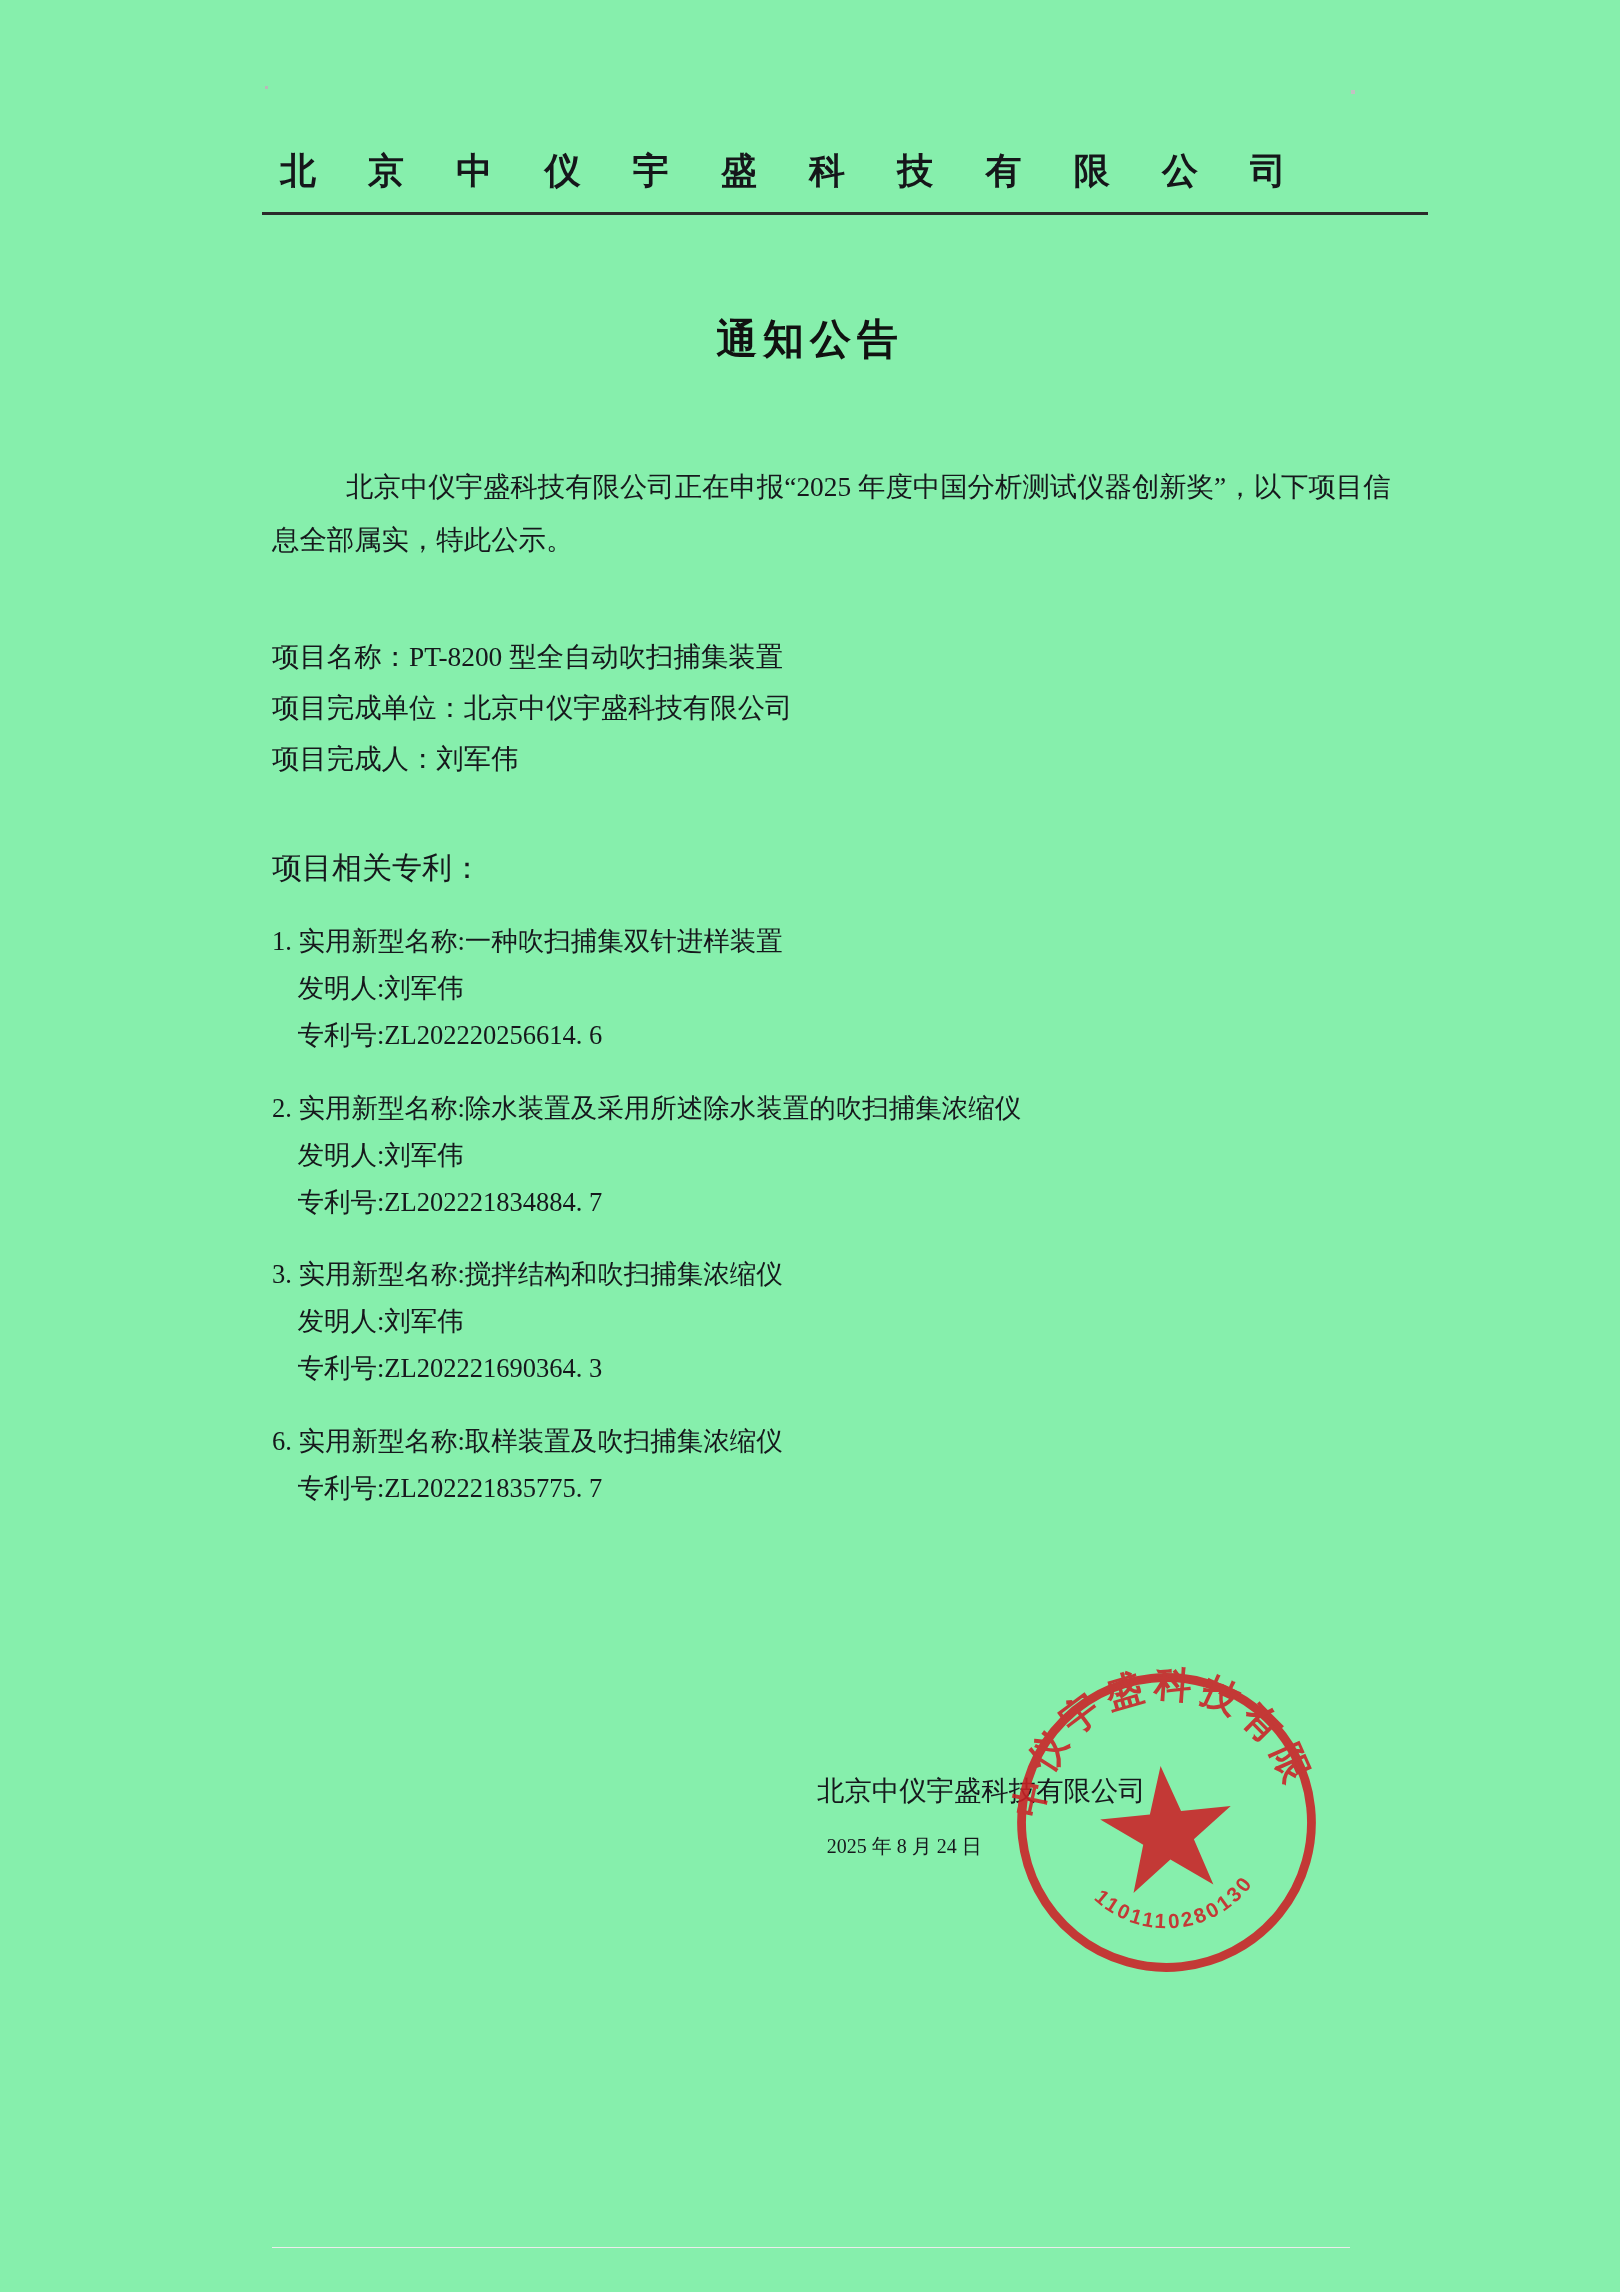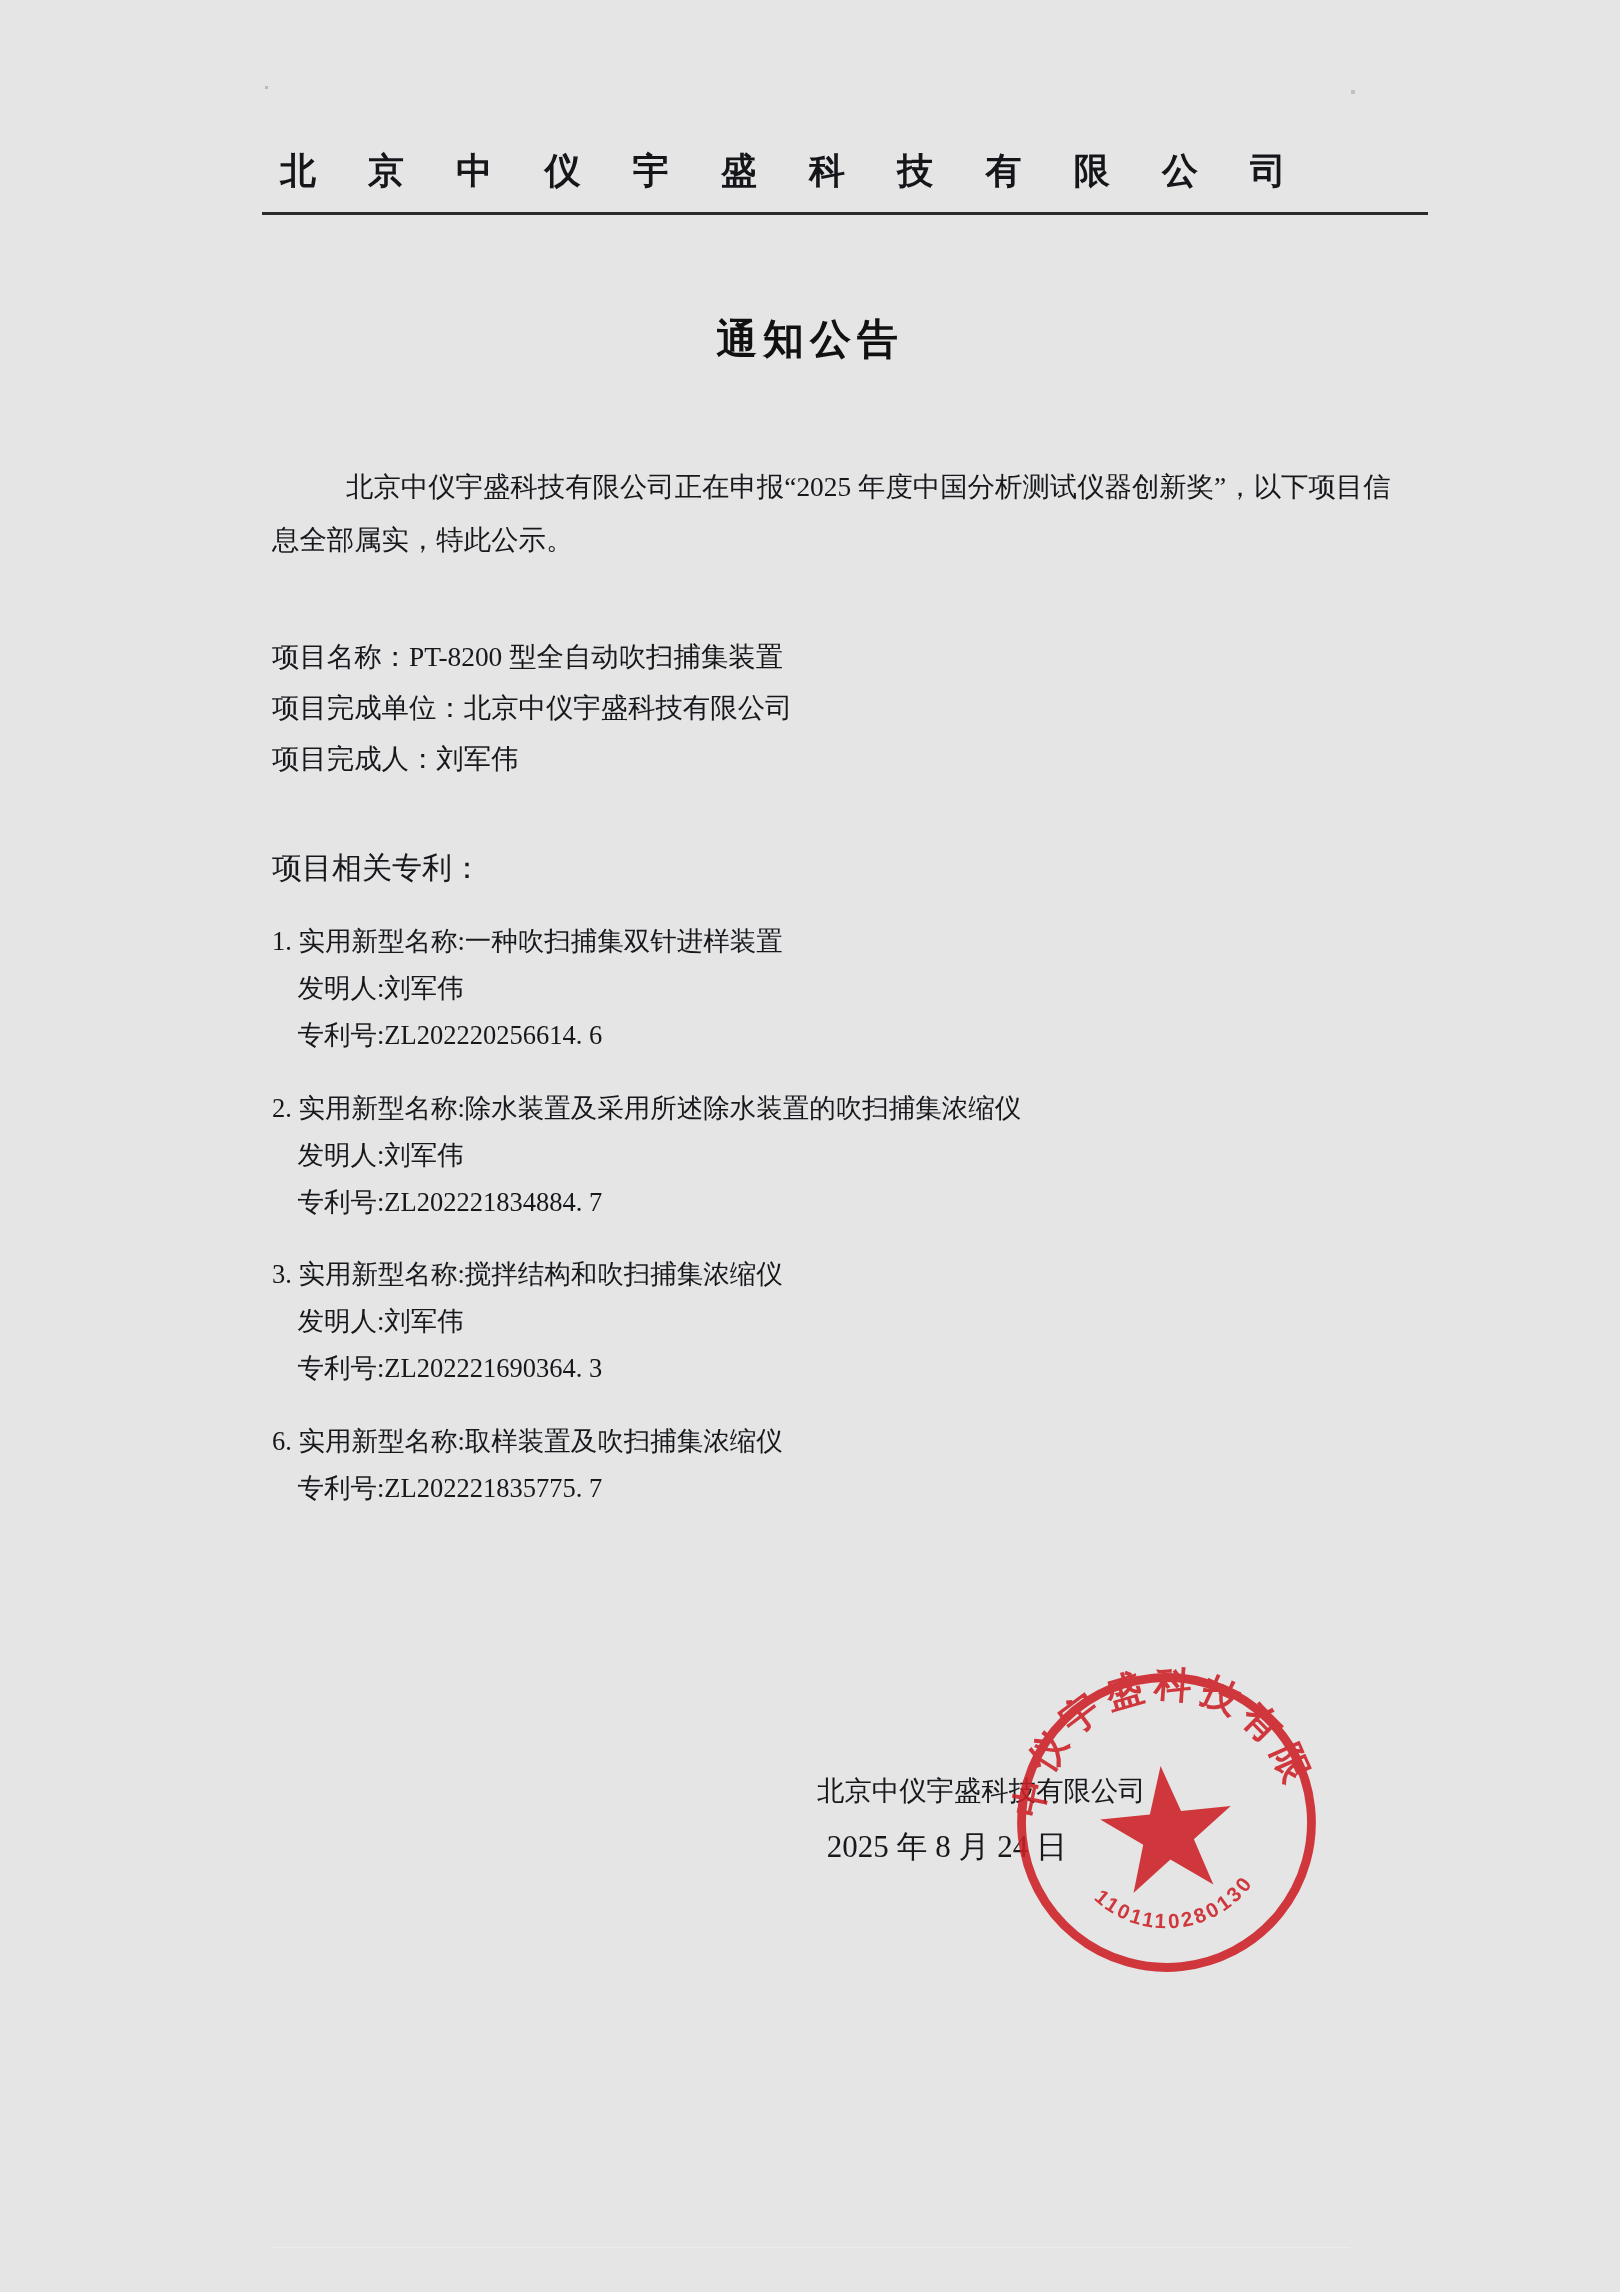--- a/index.html
+++ b/index.html
@@ -12,21 +12,21 @@
     height: 2293px;
     position: relative;
     font-family: "Liberation Serif", serif;
     color: #1a1a1a;
     overflow: hidden;
   }
 
   .page {
     position: absolute;
     inset: 0;
-    background: #e5e5e5;
+    background: #86efac;
   }
 
   
   .letterhead {
     position: absolute;
     left: 274px;
     top: 147px;
     width: 1078px;
   }
   .letterhead-title {
@@ -115,21 +115,21 @@
     text-align: left;
     padding-left: 137px;
   }
   .sig-company {
     font-size: 27.4px;
     line-height: 55px;
     white-space: nowrap;
     color: #16181c;
   }
   .sig-date {
-    font-size: 31px;
+    font-size: 20px;
     line-height: 55px;
     white-space: nowrap;
     color: #16181c;
     padding-left: 9.8px;
   }
 
   
   .seal {
     position: absolute;
     left: 1000px;

